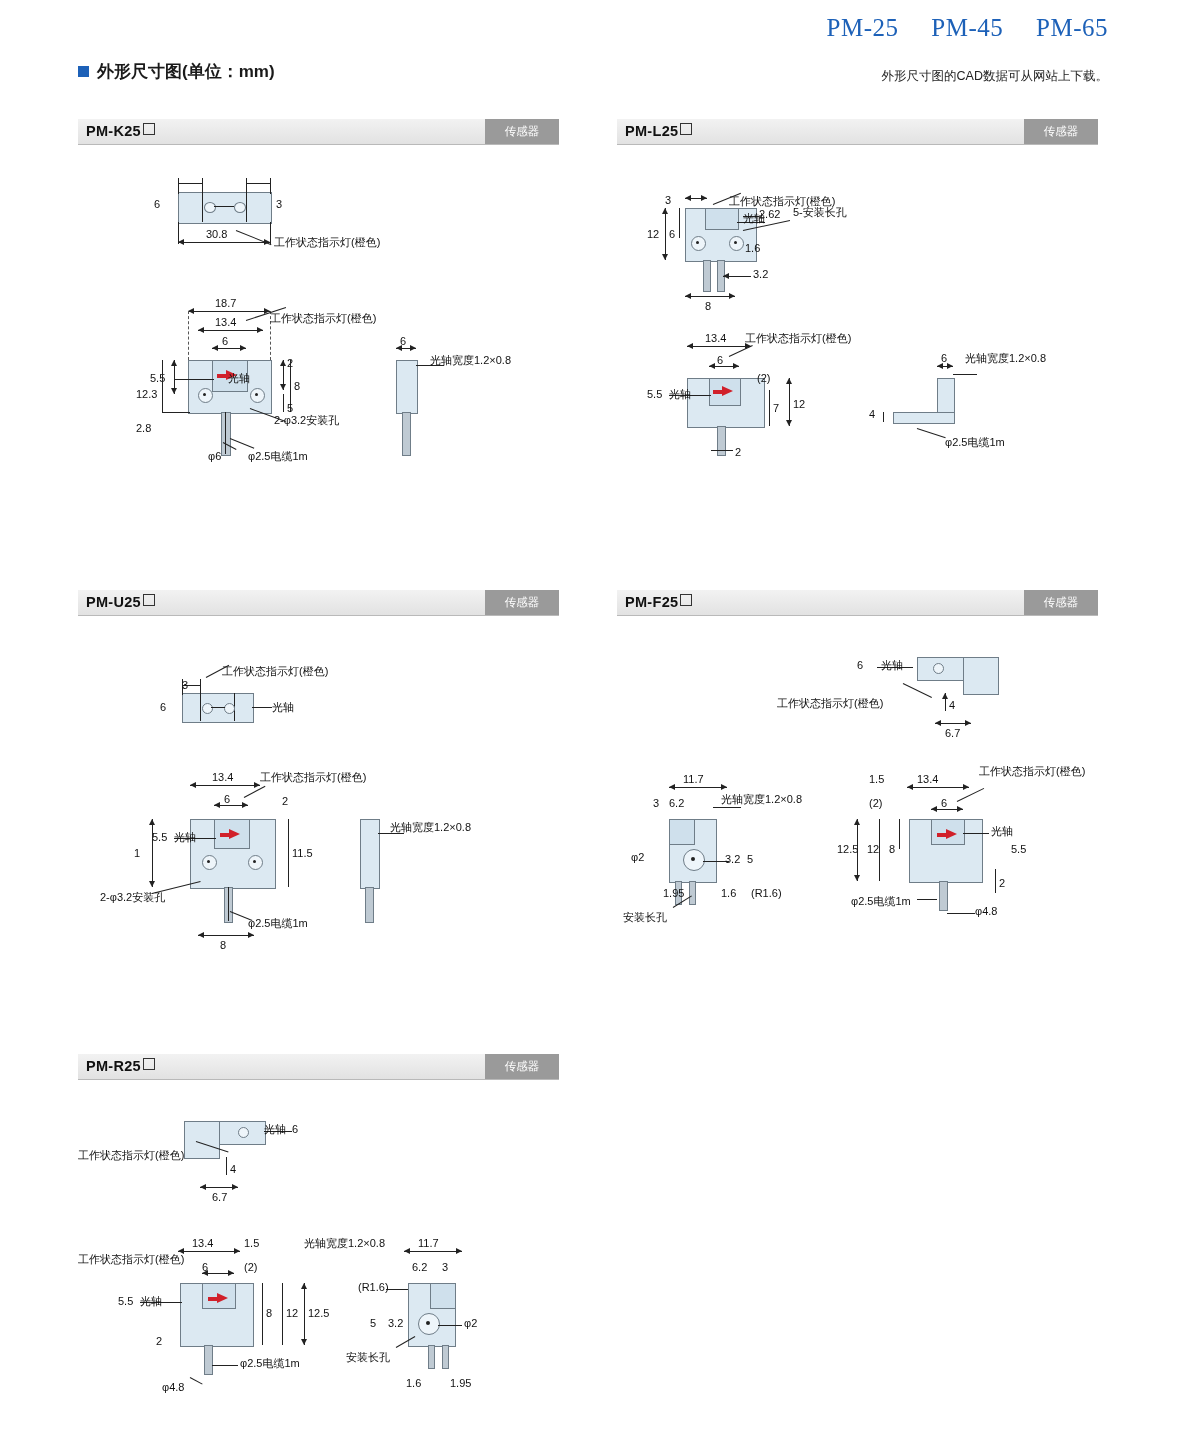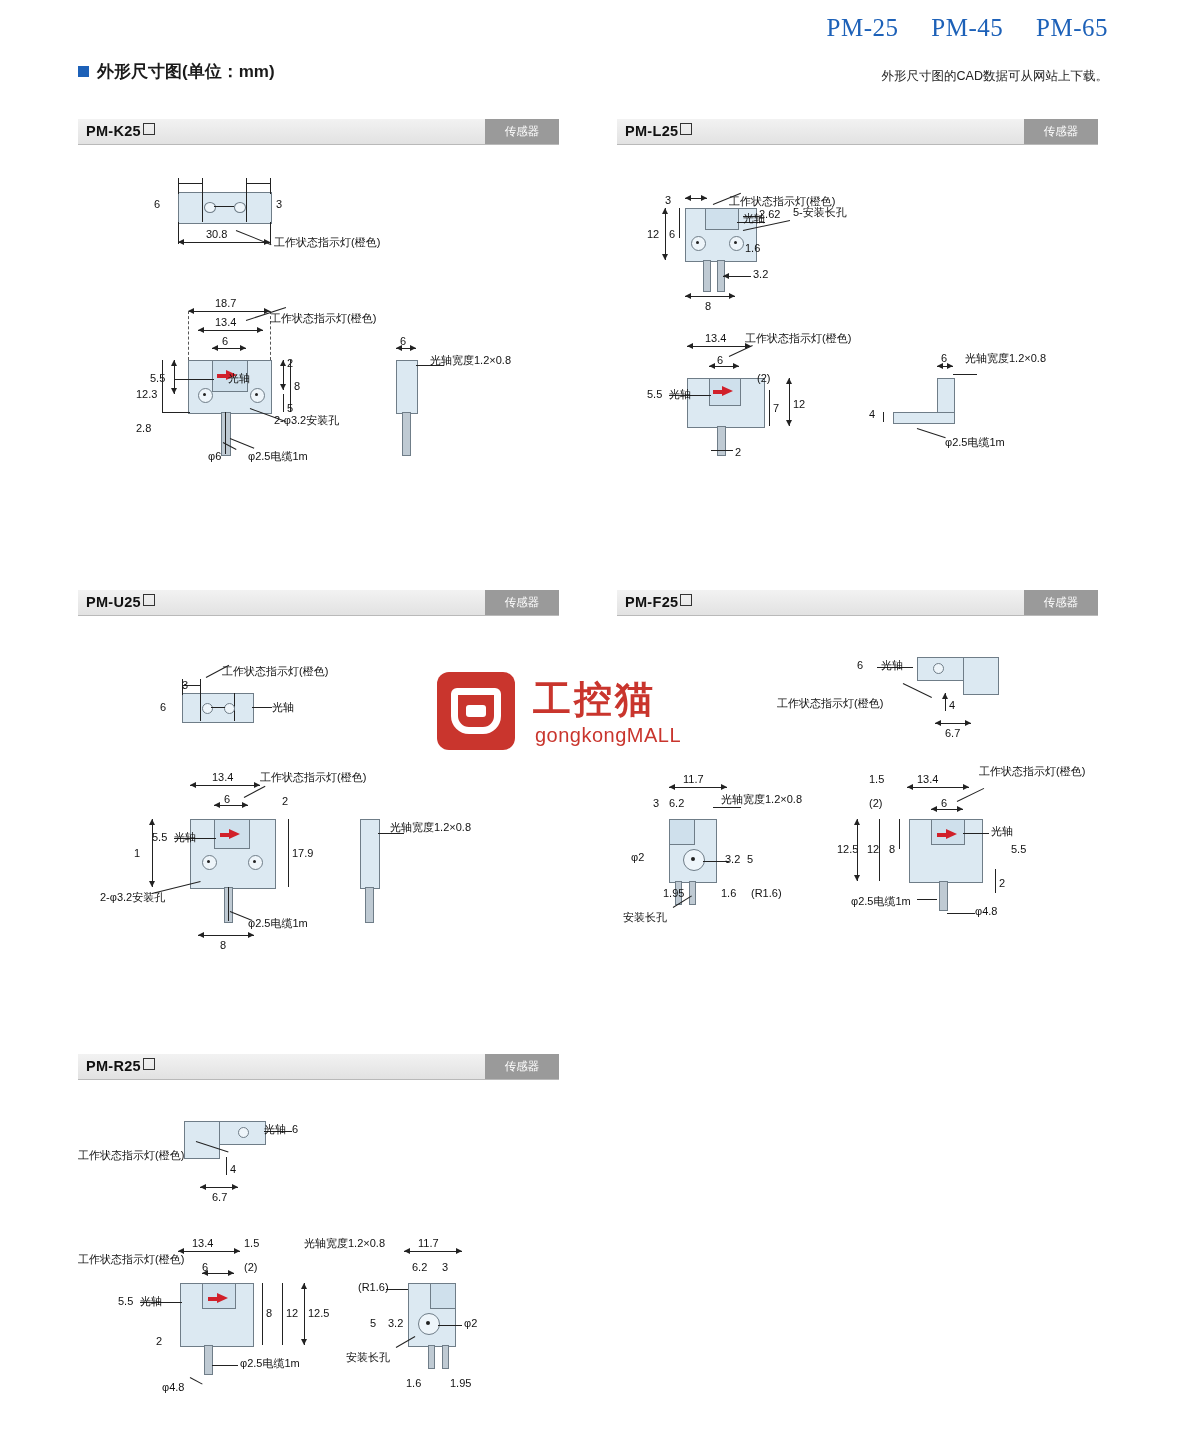--- a/index.html
+++ b/index.html
@@ -350,21 +350,21 @@
     <div class="ah-l" style="left:136px;top:181px;"></div>
       <div class="ah-r" style="left:164px;top:181px;"></div>
     <div class="txt" style="left:146px;top:172px;">6</div>
     <div class="txt" style="left:204px;top:174px;">2</div>
 
     <div class="lnv" style="left:74px;top:198px;height:68px;"></div>
     <div class="ah-u" style="left:71px;top:198px;"></div>
       <div class="ah-d" style="left:71px;top:260px;"></div>
     <div class="txt" style="left:56px;top:226px;">1</div>
     <div class="lnv" style="left:210px;top:198px;height:68px;"></div>
-    <div class="txt" style="left:214px;top:226px;">17.9</div>
+    <div class="txt" style="left:214px;top:226px;">11.5</div>
 
     <div class="lnh" style="left:74px;top:272px;width:50px;transform:rotate(-14deg);transform-origin:left center;"></div>
     <div class="txt" style="left:22px;top:270px;">2-φ3.2安装孔</div>
     <div class="lnh" style="left:152px;top:290px;width:24px;transform:rotate(22deg);transform-origin:left center;"></div>
     <div class="txt" style="left:170px;top:296px;">φ2.5电缆1m</div>
     <div class="lnh" style="left:120px;top:314px;width:56px;"></div>
     <div class="ah-l" style="left:120px;top:311px;"></div>
       <div class="ah-r" style="left:170px;top:311px;"></div>
     <div class="txt" style="left:142px;top:318px;">8</div>
 
@@ -530,23 +530,14 @@
     <div class="txt" style="left:292px;top:232px;">5</div>
     <div class="txt" style="left:310px;top:232px;">3.2</div>
     <div class="lnh" style="left:360px;top:240px;width:24px;"></div>
     <div class="txt" style="left:386px;top:232px;">φ2</div>
     <div class="txt" style="left:268px;top:266px;">安装长孔</div>
     <div class="lnh" style="left:318px;top:262px;width:22px;transform:rotate(-30deg);transform-origin:left center;"></div>
     <div class="txt" style="left:328px;top:292px;">1.6</div>
     <div class="txt" style="left:372px;top:292px;">1.95</div>
   </div>
 
-  <div class="wm">
-    <div class="ears">
-      <i style="left:2px;top:0;"></i>
-        <i style="left:40px;top:0;"></i>
-    </div>
-    <div class="cat"></div>
-    <div class="cn">工控猫</div>
-    <div class="en">gongkongMALL</div>
-  </div>
 
 </div>
 
 </body></html>

